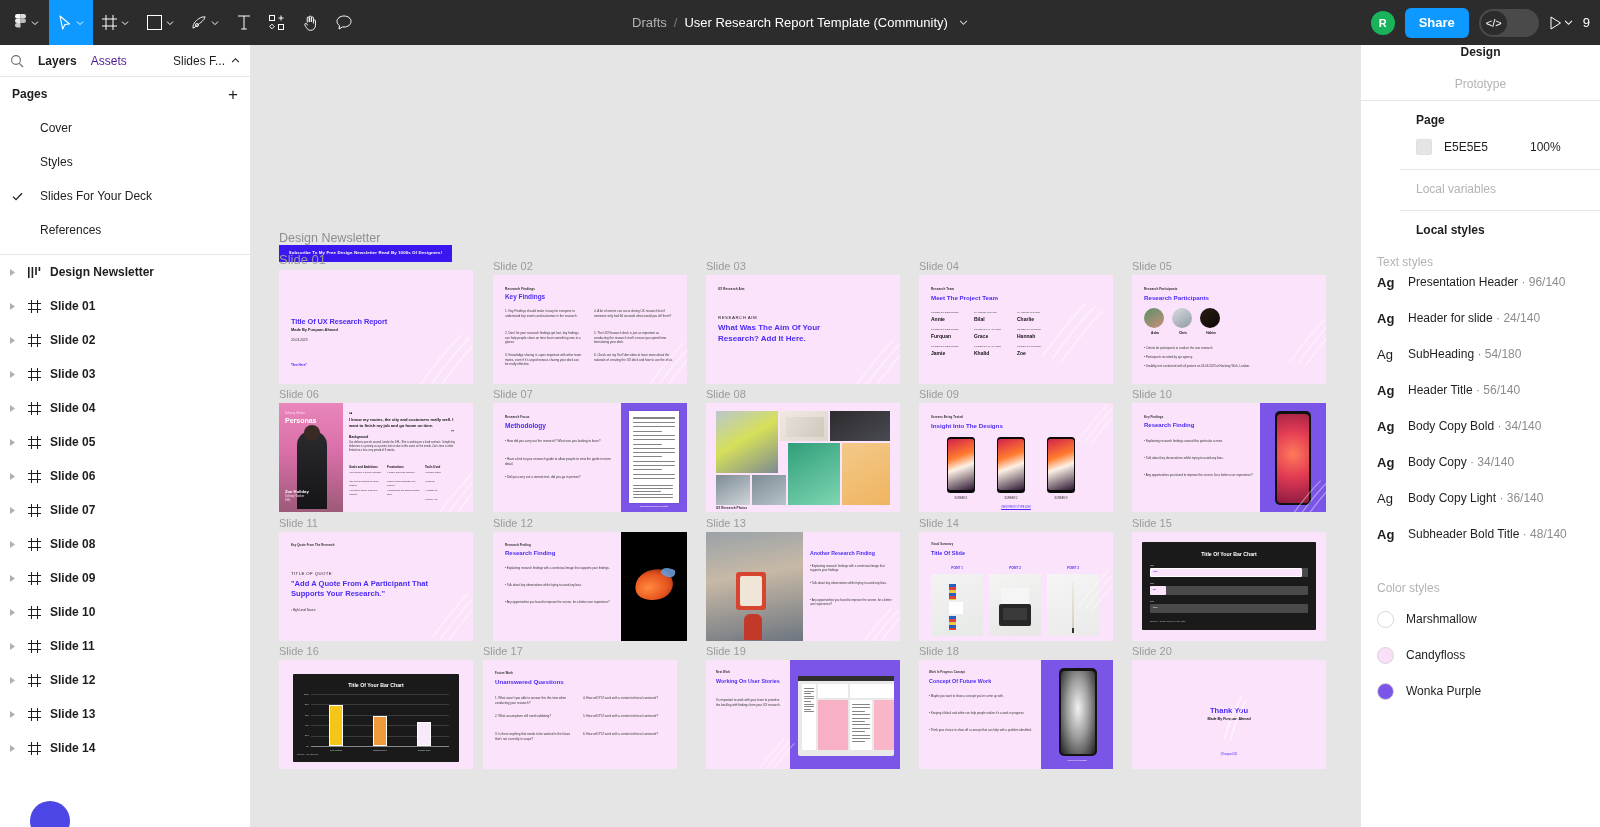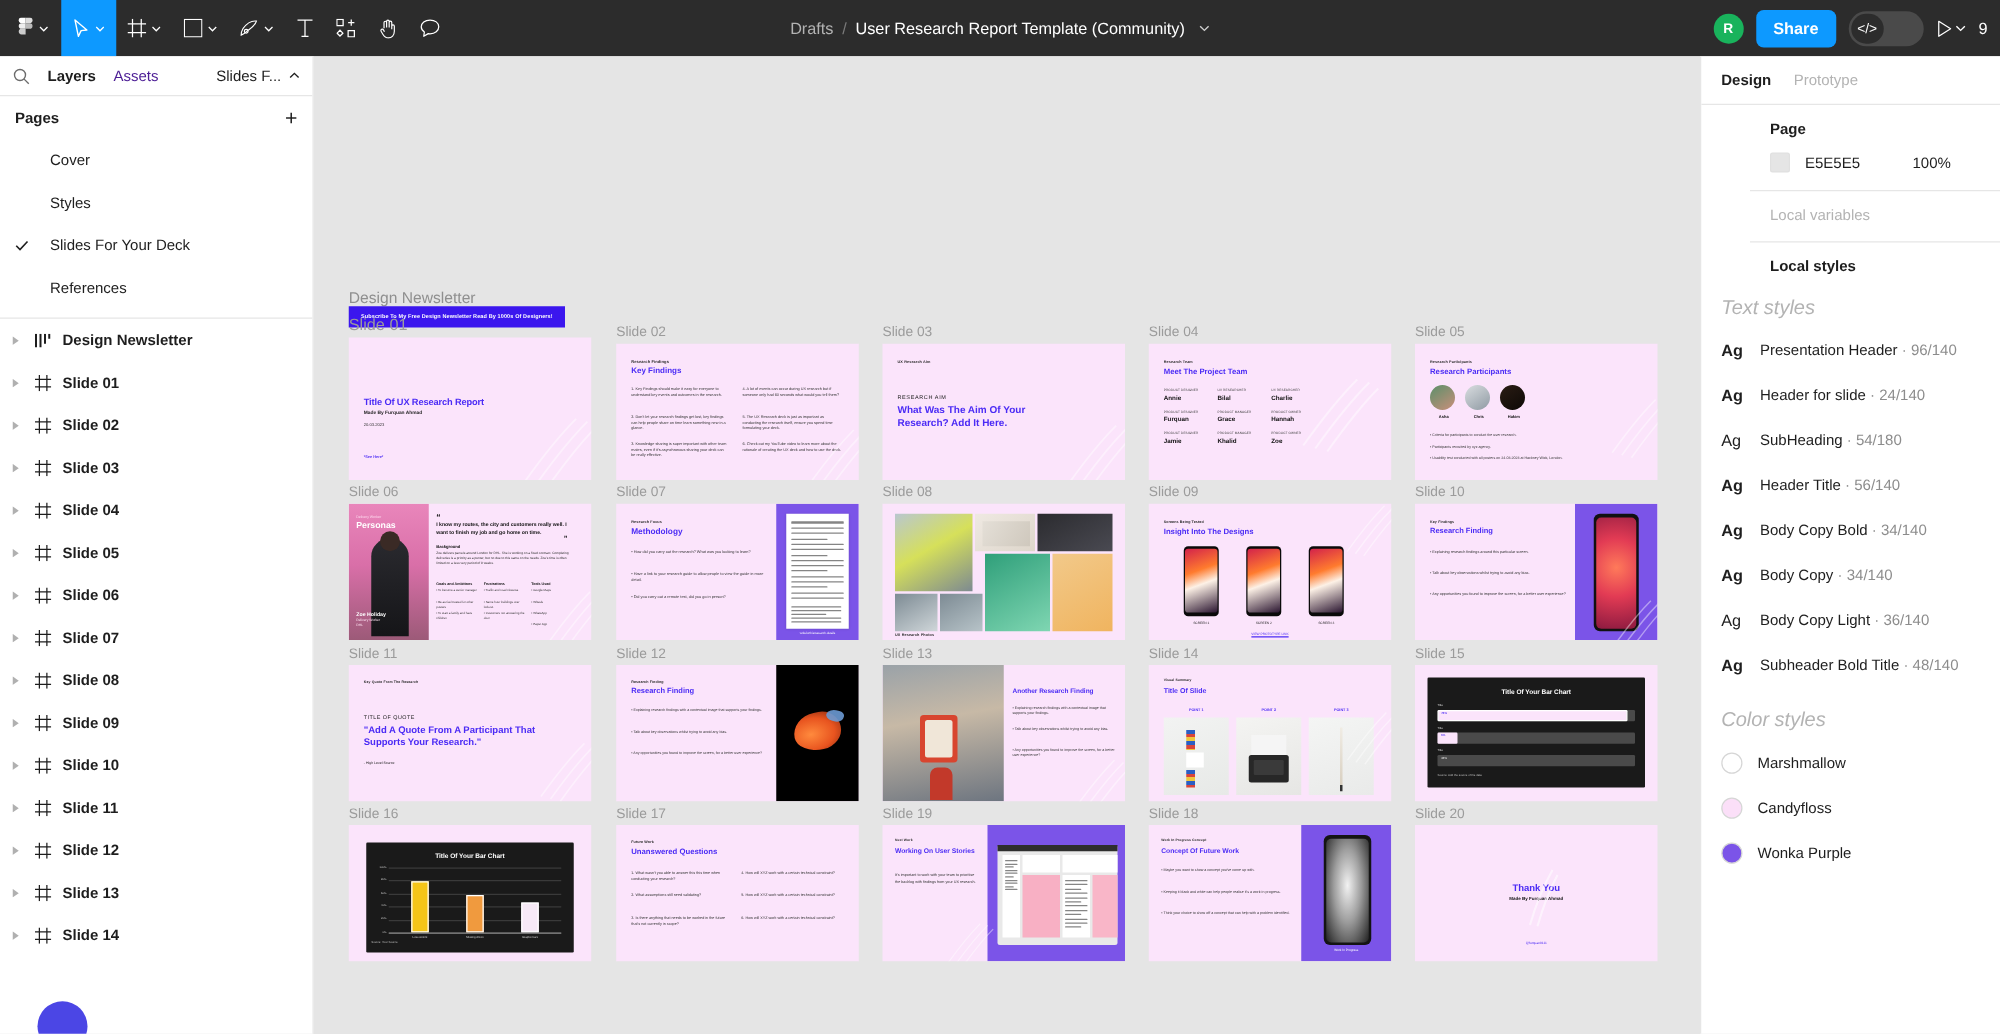--- a/index.html
+++ b/index.html
@@ -98,37 +98,38 @@
     position:absolute; left:30px; bottom:-14px; width:40px;height:40px;
     border-radius:50%; background:#4b46e5;
   }
 
   
   #rightpanel{
     position:absolute; top:45px; right:0; width:240px; height:782px;
     background:#ffffff; border-left:1px solid #e6e6e6; overflow:hidden;
   }
   #rp-tabs{
-    height:39px; display:flex; align-items:center; padding:0 16px; gap:18px;
+    height:56px; display:flex; align-items:center; padding:0 16px; gap:18px;
     border-bottom:1px solid #e6e6e6;
+    flex-direction:column;
   }
   .rp-tab{ font-size:12px; color:#b3b3b3; cursor:pointer; }
   .rp-tab.active{ color:#1e1e1e; font-weight:700; }
   .rp-sec{ padding:12px 16px 14px 16px; border-bottom:1px solid #e6e6e6;margin-left:39px; }
   .rp-sec.noborder{ border-bottom:none; }
   .rp-title{ font-size:12px; font-weight:700; margin-bottom:12px; }
   .rp-muted{ font-size:12px; color:#b3b3b3; }
   .page-color-row{ display:flex; align-items:center; gap:12px; }
   .swatch-sq{ width:16px;height:16px;border-radius:2px;border:1px solid #e0e0e0; }
   .hexval{ font-size:12px; width:74px;}
   .pct{ font-size:12px; }
 
-  .styles-head{ font-size:16px; color:#b3b3b3; padding:0 16px; margin-bottom:6px;font-style:italic; }
+  .styles-head{ font-size:12px; color:#b3b3b3; padding:0 16px; margin-bottom:6px; }
   .style-row{
-    height:36px; display:flex; align-items:center; gap:11px; padding:0 16px;
+    height:36px; display:flex; gap:11px; padding:0 16px;
     cursor:pointer;
   }
   .ag{ font-size:13px; font-weight:700; color:#1e1e1e; width:20px; }
   .ag.light{ font-weight:400; }
   .ag.med{ font-weight:600; }
   .style-name{ font-size:12px; color:#1e1e1e; }
   .style-meta{ color:#8c8c8c; }
   .color-row{ height:36px; display:flex; align-items:center; gap:12px; padding:0 16px; cursor:pointer;}
   .swatch-c{ width:17px;height:17px;border-radius:50%; border:1px solid #d6d6d6;}
   .color-name{ font-size:12px; }
@@ -935,21 +936,21 @@
           <div class="sl" style="left: 50px; top: 45.44px; width: 14px; height: 40.56px; background: rgb(245, 197, 24); border: 0.5px solid rgb(255, 255, 255);"></div>
           <div class="sl " style="left: 38px; top: 88.5px; width: 38px; font-size: 2.2px;;color:#ddd;text-align:center;">Low content</div>
           <div class="sl" style="left: 94px; top: 55.84px; width: 14px; height: 30.16px; background: rgb(240, 154, 62); border: 0.5px solid rgb(255, 255, 255);"></div>
           <div class="sl " style="left: 82px; top: 88.5px; width: 38px; font-size: 2.2px;;color:#ddd;text-align:center;">Missing driven</div>
           <div class="sl" style="left: 138px; top: 62.08px; width: 14px; height: 23.92px; background: rgb(247, 233, 247); border: 0.5px solid rgb(255, 255, 255);"></div>
           <div class="sl " style="left: 126px; top: 88.5px; width: 38px; font-size: 2.2px;;color:#ddd;text-align:center;">Graphic bars</div>
           <div class="sl" style="left: 32px; top: 86px; width: 138px; height: 0.5px; background: rgb(136, 136, 136);"></div>
           <div class="sl " style="left: 18px; top: 93px; width: 140px; font-size: 2.3px;;color:#bbb;">Source: Your Source</div>
         </div>
       </div>
-      <div class="frame" style="left: 242px; top: 615px; width: 194px; height: 109px;">
+      <div class="frame" style="left: 232px; top: 615px; width: 194px; height: 109px;">
         <div class="frame-label">Slide 17</div>
         <div class="thumb" style="background: rgb(251, 228, 251);">
           <div class="sl mini-eyebrow" style="left: 12px; top: 11px; width: 120px; font-size: 2.9px;">Future Work</div>
           <div class="sl mini-h" style="left: 12px; top: 18px; width: 150px; font-size: 6.2px;">Unanswered Questions</div>
           <div class="sl mini-body" style="left: 12px; top: 36px; width: 82px; font-size: 3px;">1. What wasn't you able to answer this this time when conducting your research?</div>
           <div class="sl mini-body" style="left: 12px; top: 54px; width: 82px; font-size: 3px;">2. What assumptions still need validating?</div>
           <div class="sl mini-body" style="left: 12px; top: 72px; width: 82px; font-size: 3px;">3. Is there anything that needs to be worked in the future that's not currently in scope?</div>
           <div class="sl mini-body" style="left: 100px; top: 36px; width: 82px; font-size: 3px;">4. How will XYZ work with a certain technical constraint?</div>
           <div class="sl mini-body" style="left: 100px; top: 54px; width: 82px; font-size: 3px;">5. How will XYZ work with a certain technical constraint?</div>
           <div class="sl mini-body" style="left: 100px; top: 72px; width: 82px; font-size: 3px;">6. How will XYZ work with a certain technical constraint?</div>

